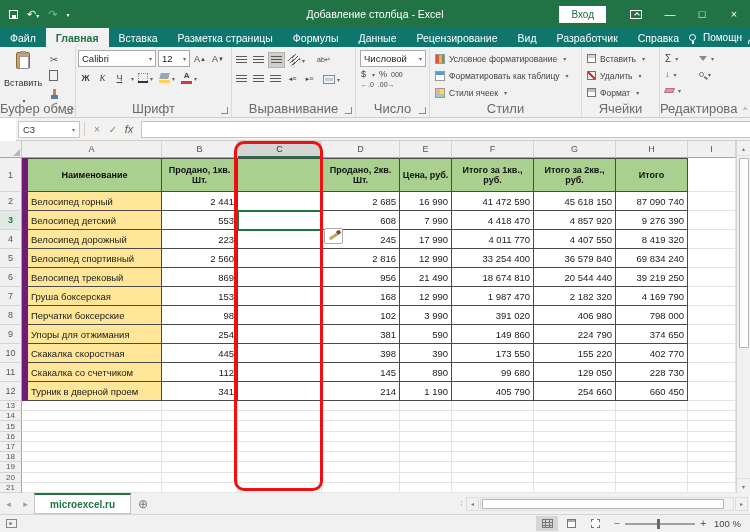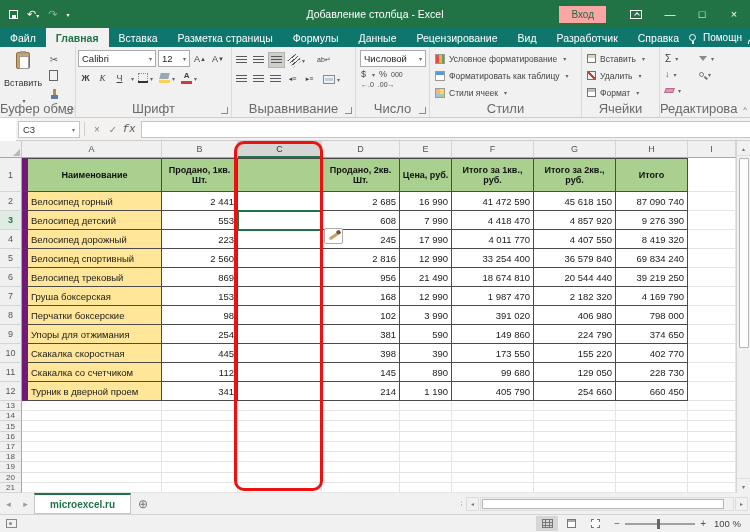--- a/index.html
+++ b/index.html
@@ -11,21 +11,21 @@
   
   .titlebar{position:absolute;left:0;top:0;width:750px;height:28px;background:#217346;color:#fff;display:flex;align-items:center}
   .qat{display:flex;align-items:center;gap:9px;padding-left:9px}
   .i-save{width:9px;height:9px;border:1px solid #fff;position:relative}
   .i-save::after{content:"";position:absolute;left:2px;bottom:0;width:4px;height:3px;background:#fff}
   .qglyph{font-size:11px;line-height:1;color:#fff}
   .qglyph.dim{opacity:.45}
   .qcaret{font-size:6px;color:#fff}
   .title{position:absolute;left:50%;transform:translateX(-50%);top:0;height:28px;line-height:28px;font-size:10.5px;white-space:nowrap}
   .tb-right{margin-left:auto;display:flex;align-items:center;height:100%}
-  .signin{background:#fca5a5;color:#1e6b41;font-size:10px;padding:3px 12px;margin-right:16px;cursor:default}
+  .signin{background:#ffffff;color:#1e6b41;font-size:10px;padding:3px 12px;margin-right:16px;cursor:default}
   .i-ribopt{width:12px;height:9px;border:1px solid #fff;position:relative;margin-right:4px}
   .i-ribopt::after{content:"";position:absolute;left:4px;top:2px;width:3px;height:3px;border-left:1px solid #fff;border-top:1px solid #fff;transform:rotate(45deg)}
   .win-btn{width:32px;height:100%;display:flex;align-items:center;justify-content:center;font-size:11px;color:#fff}
 
   
   .tabrow{position:absolute;left:0;top:28px;width:750px;height:19px;background:#0f766e;display:flex;align-items:stretch;color:#fff;font-size:10.5px}
   .tab{padding:0 10px;display:flex;align-items:center;white-space:nowrap}
   .tab.active{background:#f1f1f1;color:#217346;font-weight:bold}
   .tabs-right{margin-left:auto;display:flex;align-items:center;gap:5px;padding-right:8px}
   .i-bulb{width:7px;height:7px;border:1px solid #fff;border-radius:50%;position:relative;margin-right:2px}
@@ -83,21 +83,21 @@
   .i-eraser{width:9px;height:5px;background:#e794b3;transform:skewX(-20deg);border:1px solid #b96a8e}
   .chevzone{width:12px;position:relative}
   .chev{position:absolute;right:3px;bottom:3px;font-size:8px;color:#666}
 
   
   .fbar{position:absolute;left:16px;top:118px;width:750px;height:23px;background:#f3f2f1;border-bottom:1px solid #cfcecd;display:flex;align-items:center}
   .namebox{width:62px;height:17px;background:#fff;border:1px solid #c5c5c5;margin-left:2px;display:flex;align-items:center;padding:0 4px;font-size:9.5px;color:#333}
   .nb-caret{margin-left:auto;font-size:6px;color:#777}
   .fb-sep{width:1px;height:14px;background:#cfcecd;margin:0 4px}
   .fb-btn{width:16px;height:16px;display:flex;align-items:center;justify-content:center;font-size:10px;color:#888}
-  .fb-btn.fx{font-family:Liberation Mono, monospace;font-style:italic;font-size:11px;color:#555}
+  .fb-btn.fx{font-family:Liberation Sans, sans-serif;font-style:italic;font-size:11px;color:#555}
   .fb-input{flex:1;height:17px;background:#fff;border:1px solid #c5c5c5;margin:0 2px 0 4px;font-size:9.5px;padding:0 4px;line-height:15px}
 
   
   .gridwrap{position:absolute;left:0;top:141px;width:750px;height:352px;background:#fff}
   .colhdrs{position:absolute;left:0;top:0;right:14px;height:17px;display:flex}
   .corner{width:22px;height:17px;background:#f0f0f0;border-right:1px solid #c9c9c9;border-bottom:1px solid #a6a6a6;position:relative}
   .corner::after{content:"";position:absolute;right:1px;bottom:1px;border-left:7px solid transparent;border-bottom:7px solid #b8b8b8}
   .chdr{height:17px;background:#f0f0f0;border-right:1px solid #d4d4d4;border-bottom:1px solid #a6a6a6;display:flex;align-items:center;justify-content:center;font-size:9px;color:#555}
   .chdr-sel{background:#d5d5d5;border-bottom:2px solid #217346;color:#333}
   .rowsbox{position:absolute;left:0;top:17px;right:14px;bottom:0;display:flex;flex-direction:column;overflow:hidden}

